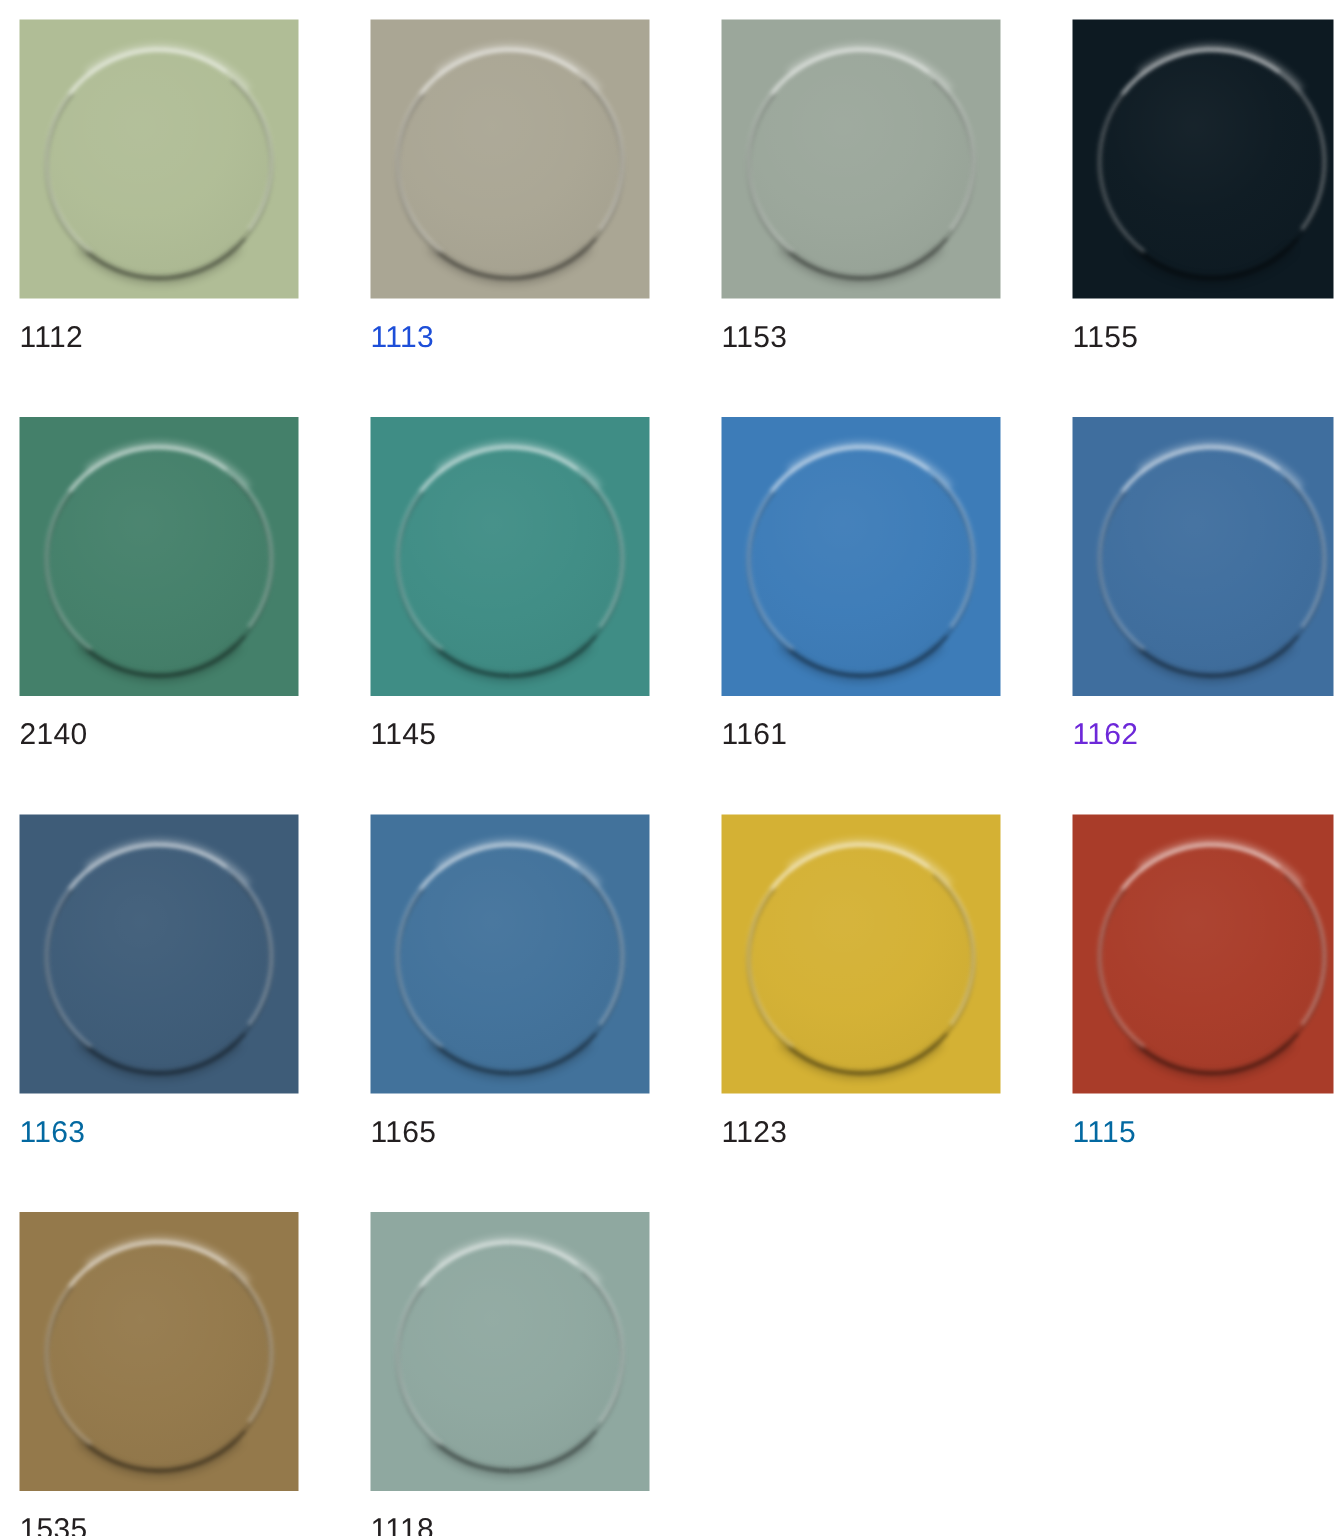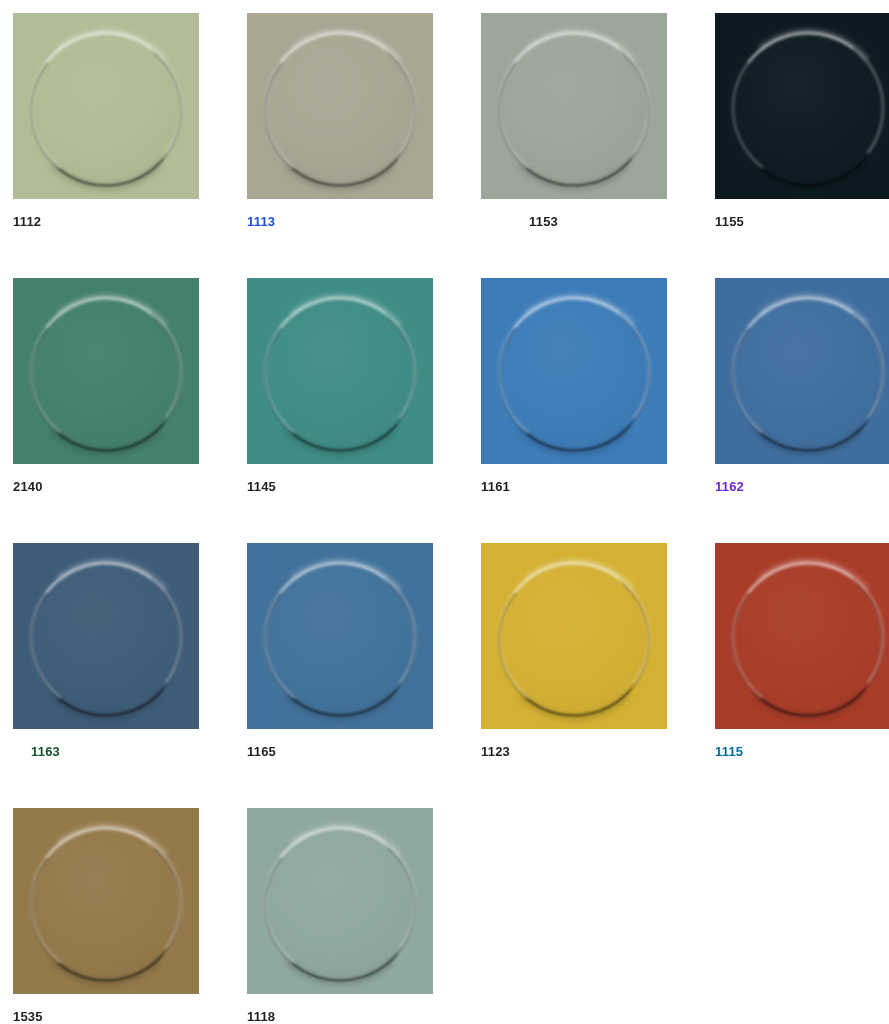--- a/index.html
+++ b/index.html
@@ -107,22 +107,22 @@
     background: radial-gradient(
         circle at 42% 34%,
         rgba(255,255,255,0.045) 0%,
         rgba(255,255,255,0.012) 45%,
         rgba(0,0,0,0.045) 100%);
   }
 
   
   .swatch-label {
     margin-top: 16px;
-    font-size: 13px;
-    font-weight: bold;
+    font-size: 20px;
+    font-weight: normal;
     color: #231f20;
     letter-spacing: 0.2px;
     line-height: 1;
     font-family: "Liberation Sans", "DejaVu Sans", sans-serif;
   }
 </style>
 </head>
 <body style="background: rgb(255, 255, 255);">
 
 <div id="swatch-grid">
@@ -153,21 +153,21 @@
     <div class="swatch-cell">
       <div class="swatch-tile" style="background: rgb(155, 167, 155);">
         <div class="disc">
           <div class="disc-body"></div>
           <div class="disc-shadow2"></div>
           <div class="disc-shadow"></div>
           <div class="disc-highlight2"></div>
           <div class="disc-highlight"></div>
         </div>
       </div>
-      <div class="swatch-label" style="color: rgb(35, 31, 32); margin-left: 48px;">1153</div>
+      <div class="swatch-label" style="color: rgb(35, 31, 32);">1153</div>
     </div>
     <div class="swatch-cell">
       <div class="swatch-tile" style="background: rgb(13, 26, 34);">
         <div class="disc">
           <div class="disc-body"></div>
           <div class="disc-shadow2"></div>
           <div class="disc-shadow"></div>
           <div class="disc-highlight2"></div>
           <div class="disc-highlight"></div>
         </div>
@@ -225,21 +225,21 @@
     <div class="swatch-cell">
       <div class="swatch-tile" style="background: rgb(62, 92, 120);">
         <div class="disc">
           <div class="disc-body"></div>
           <div class="disc-shadow2"></div>
           <div class="disc-shadow"></div>
           <div class="disc-highlight2"></div>
           <div class="disc-highlight"></div>
         </div>
       </div>
-      <div class="swatch-label" style="color: #14532d; margin-left: 18px;">1163</div>
+      <div class="swatch-label" style="color: #0369a1;">1163</div>
     </div>
     <div class="swatch-cell">
       <div class="swatch-tile" style="background: rgb(66, 114, 155);">
         <div class="disc">
           <div class="disc-body"></div>
           <div class="disc-shadow2"></div>
           <div class="disc-shadow"></div>
           <div class="disc-highlight2"></div>
           <div class="disc-highlight"></div>
         </div>

